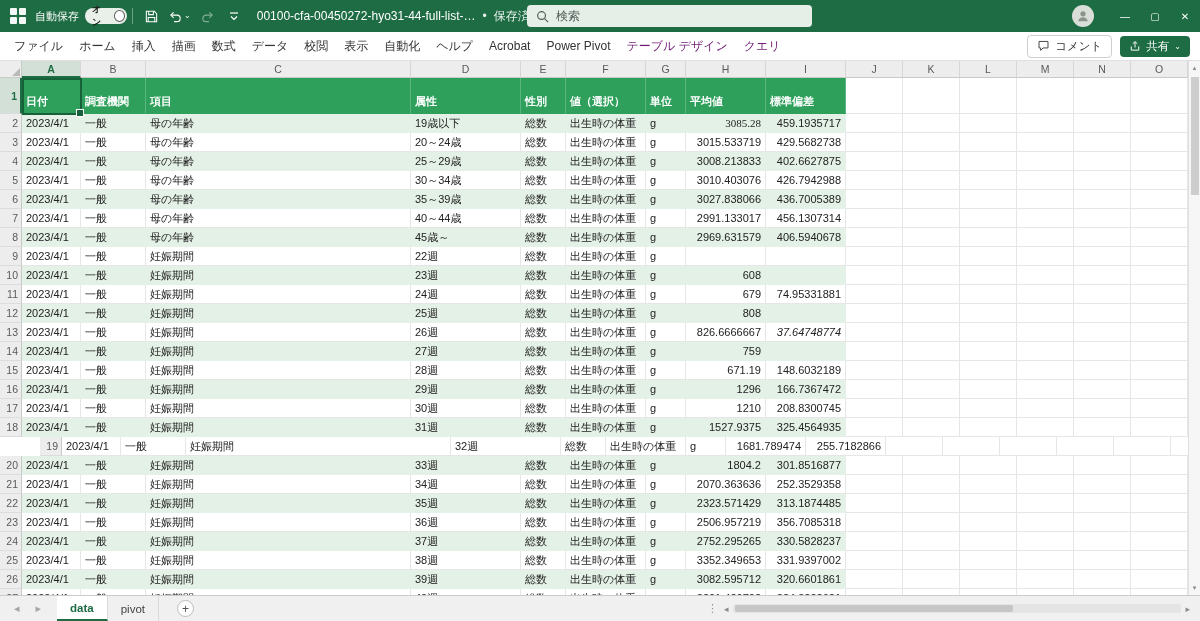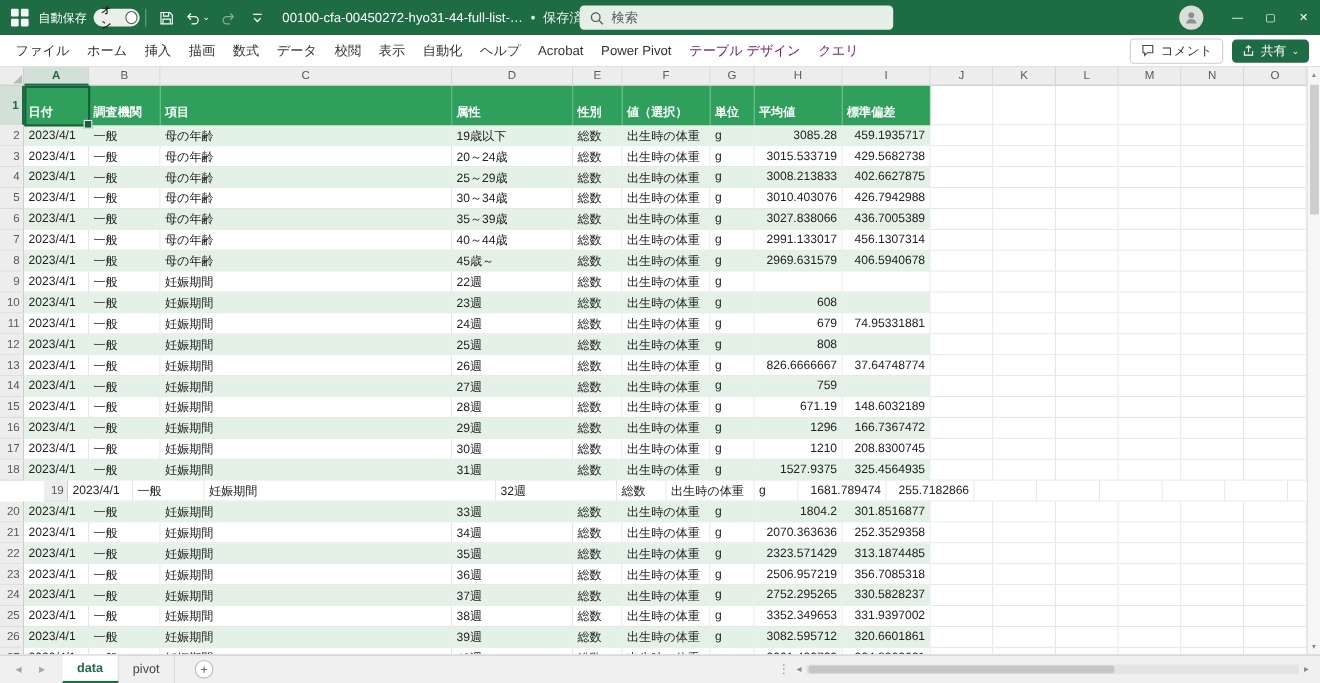--- a/index.html
+++ b/index.html
@@ -226,21 +226,21 @@
         </div>
         <div class="grid-row" style="height: 19px;">
           <div class="rowh">2</div>
           <div class="cell band" style="width: 59px;">2023/4/1</div>
           <div class="cell band" style="width: 65px;">一般</div>
           <div class="cell band" style="width: 265px;">母の年齢</div>
           <div class="cell band" style="width: 110px;">19歳以下</div>
           <div class="cell band" style="width: 45px;">総数</div>
           <div class="cell band" style="width: 80px;">出生時の体重</div>
           <div class="cell band" style="width: 40px;">g</div>
-          <div class="cell band num" style="width: 80px;">3085.28</div>
+          <div class="cell band num" style="width: 80px; font-family: Liberation Serif, serif;">3085.28</div>
           <div class="cell band num" style="width: 80px;">459.1935717</div>
           <div class="cell" style="width: 57px;"></div>
           <div class="cell" style="width: 57px;"></div>
           <div class="cell" style="width: 57px;"></div>
           <div class="cell" style="width: 57px;"></div>
           <div class="cell" style="width: 57px;"></div>
           <div class="cell" style="width: 57px;"></div>
         </div>
         <div class="grid-row" style="height: 19px;">
           <div class="rowh">3</div>
@@ -425,21 +425,21 @@
         <div class="grid-row" style="height: 19px;">
           <div class="rowh">13</div>
           <div class="cell" style="width: 59px;">2023/4/1</div>
           <div class="cell" style="width: 65px;">一般</div>
           <div class="cell" style="width: 265px;">妊娠期間</div>
           <div class="cell" style="width: 110px;">26週</div>
           <div class="cell" style="width: 45px;">総数</div>
           <div class="cell" style="width: 80px;">出生時の体重</div>
           <div class="cell" style="width: 40px;">g</div>
           <div class="cell num" style="width: 80px;">826.6666667</div>
-          <div class="cell num" style="width: 80px;">37.64748774</div>
+          <div class="cell num" style="width: 80px; font-style: italic;">37.64748774</div>
           <div class="cell" style="width: 57px;"></div>
           <div class="cell" style="width: 57px;"></div>
           <div class="cell" style="width: 57px;"></div>
           <div class="cell" style="width: 57px;"></div>
           <div class="cell" style="width: 57px;"></div>
           <div class="cell" style="width: 57px;"></div>
         </div>
         <div class="grid-row" style="height: 19px;">
           <div class="rowh">14</div>
           <div class="cell band" style="width: 59px;">2023/4/1</div>

